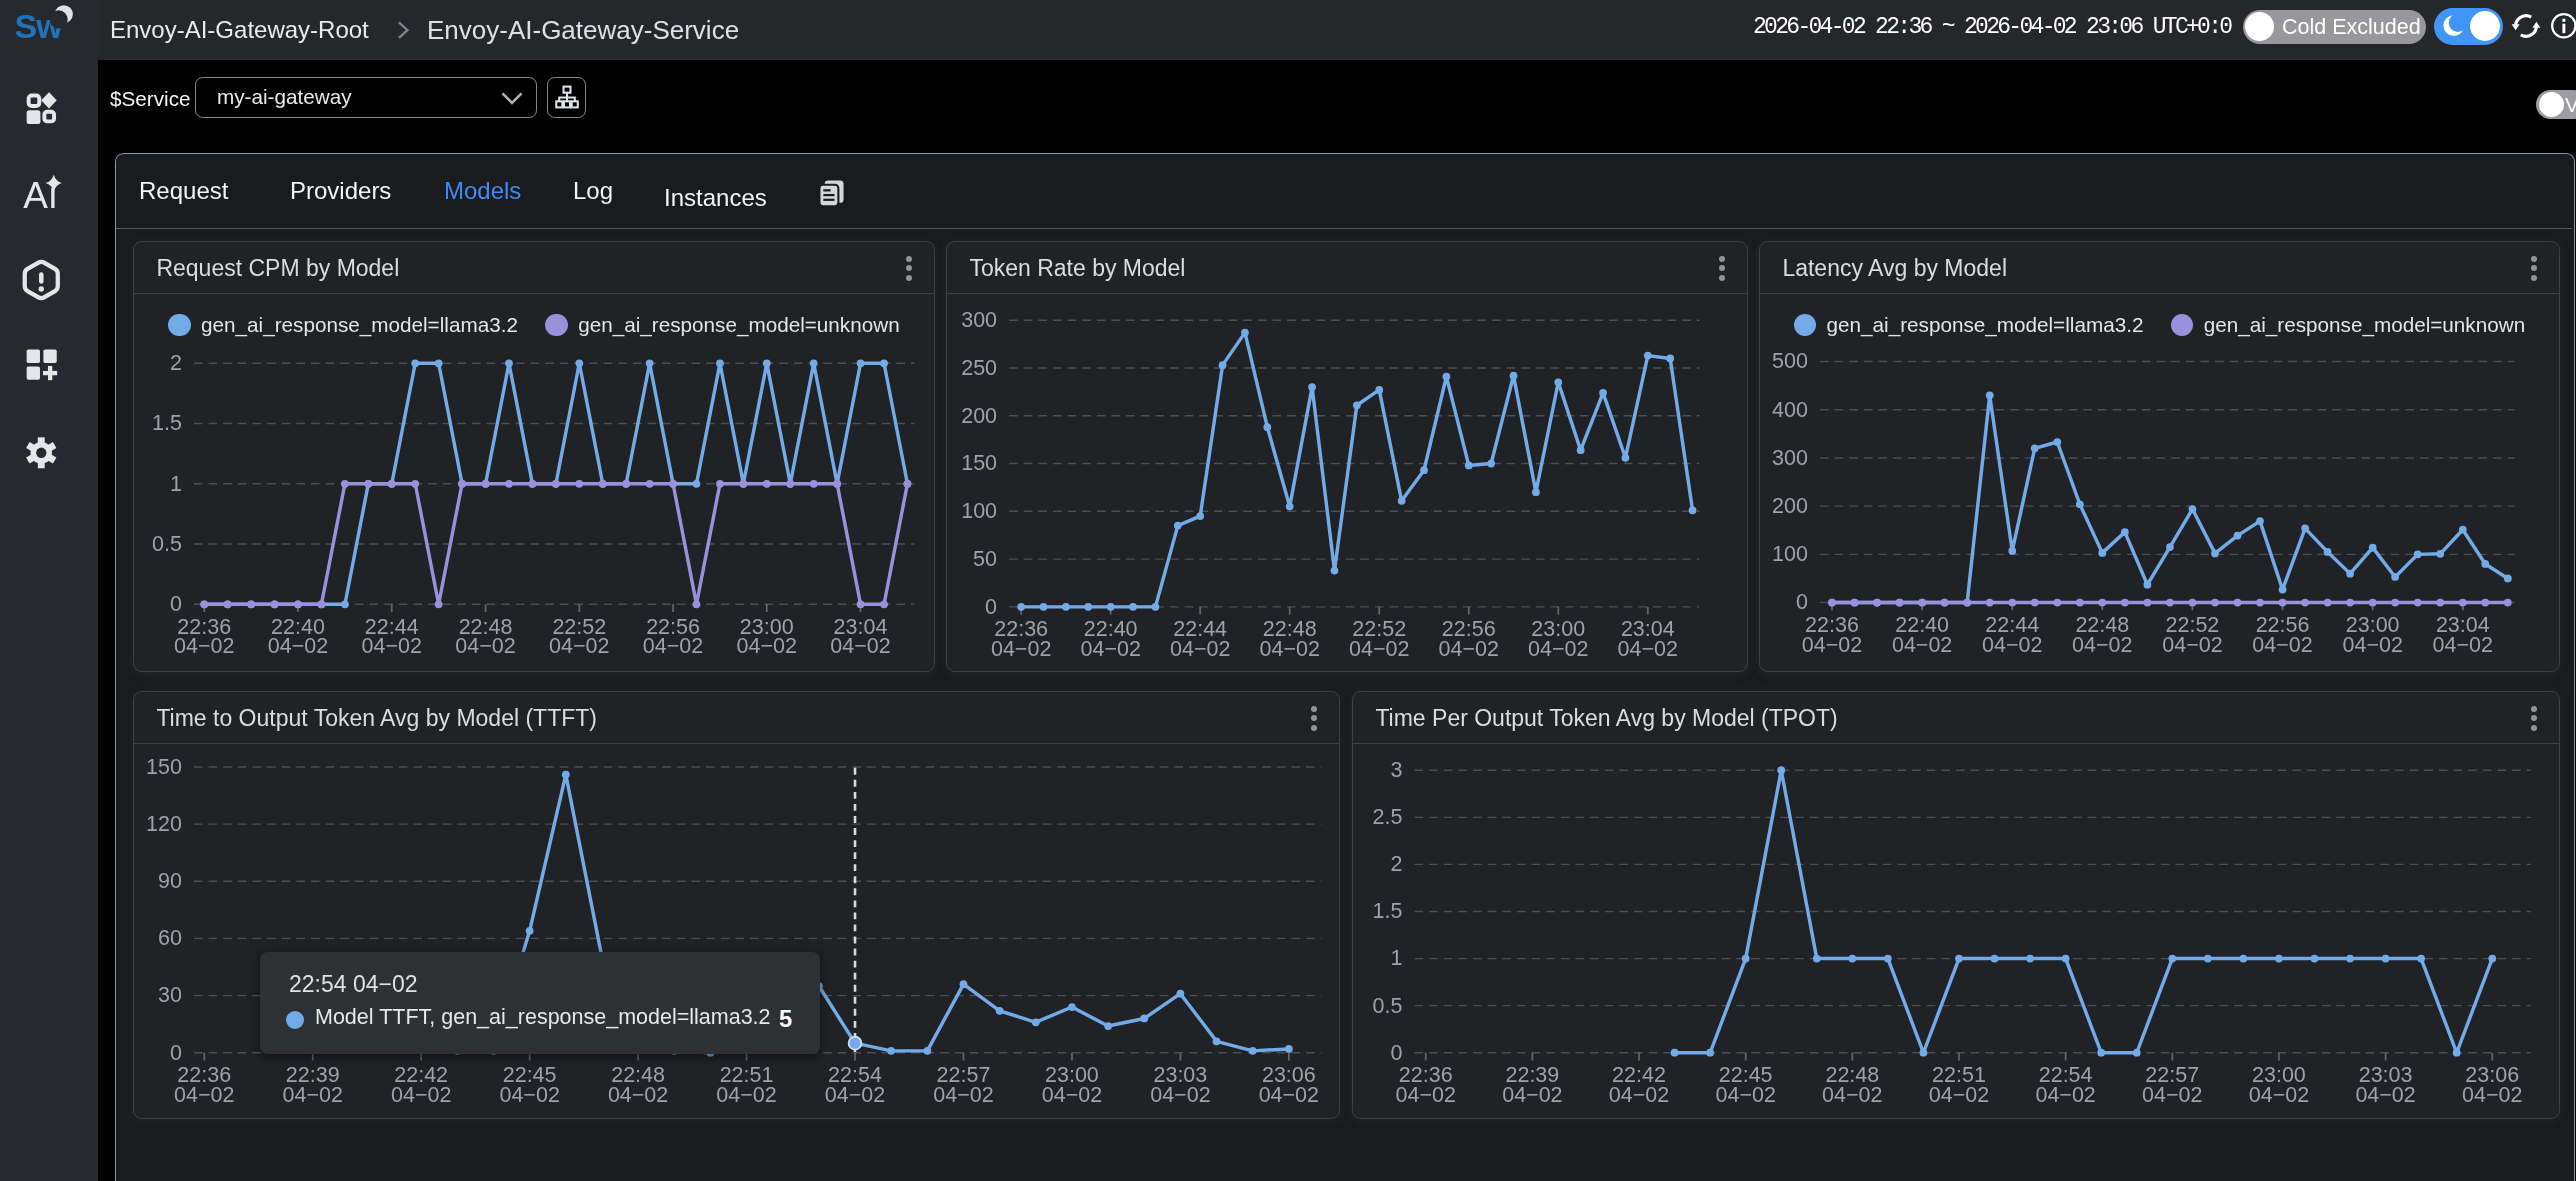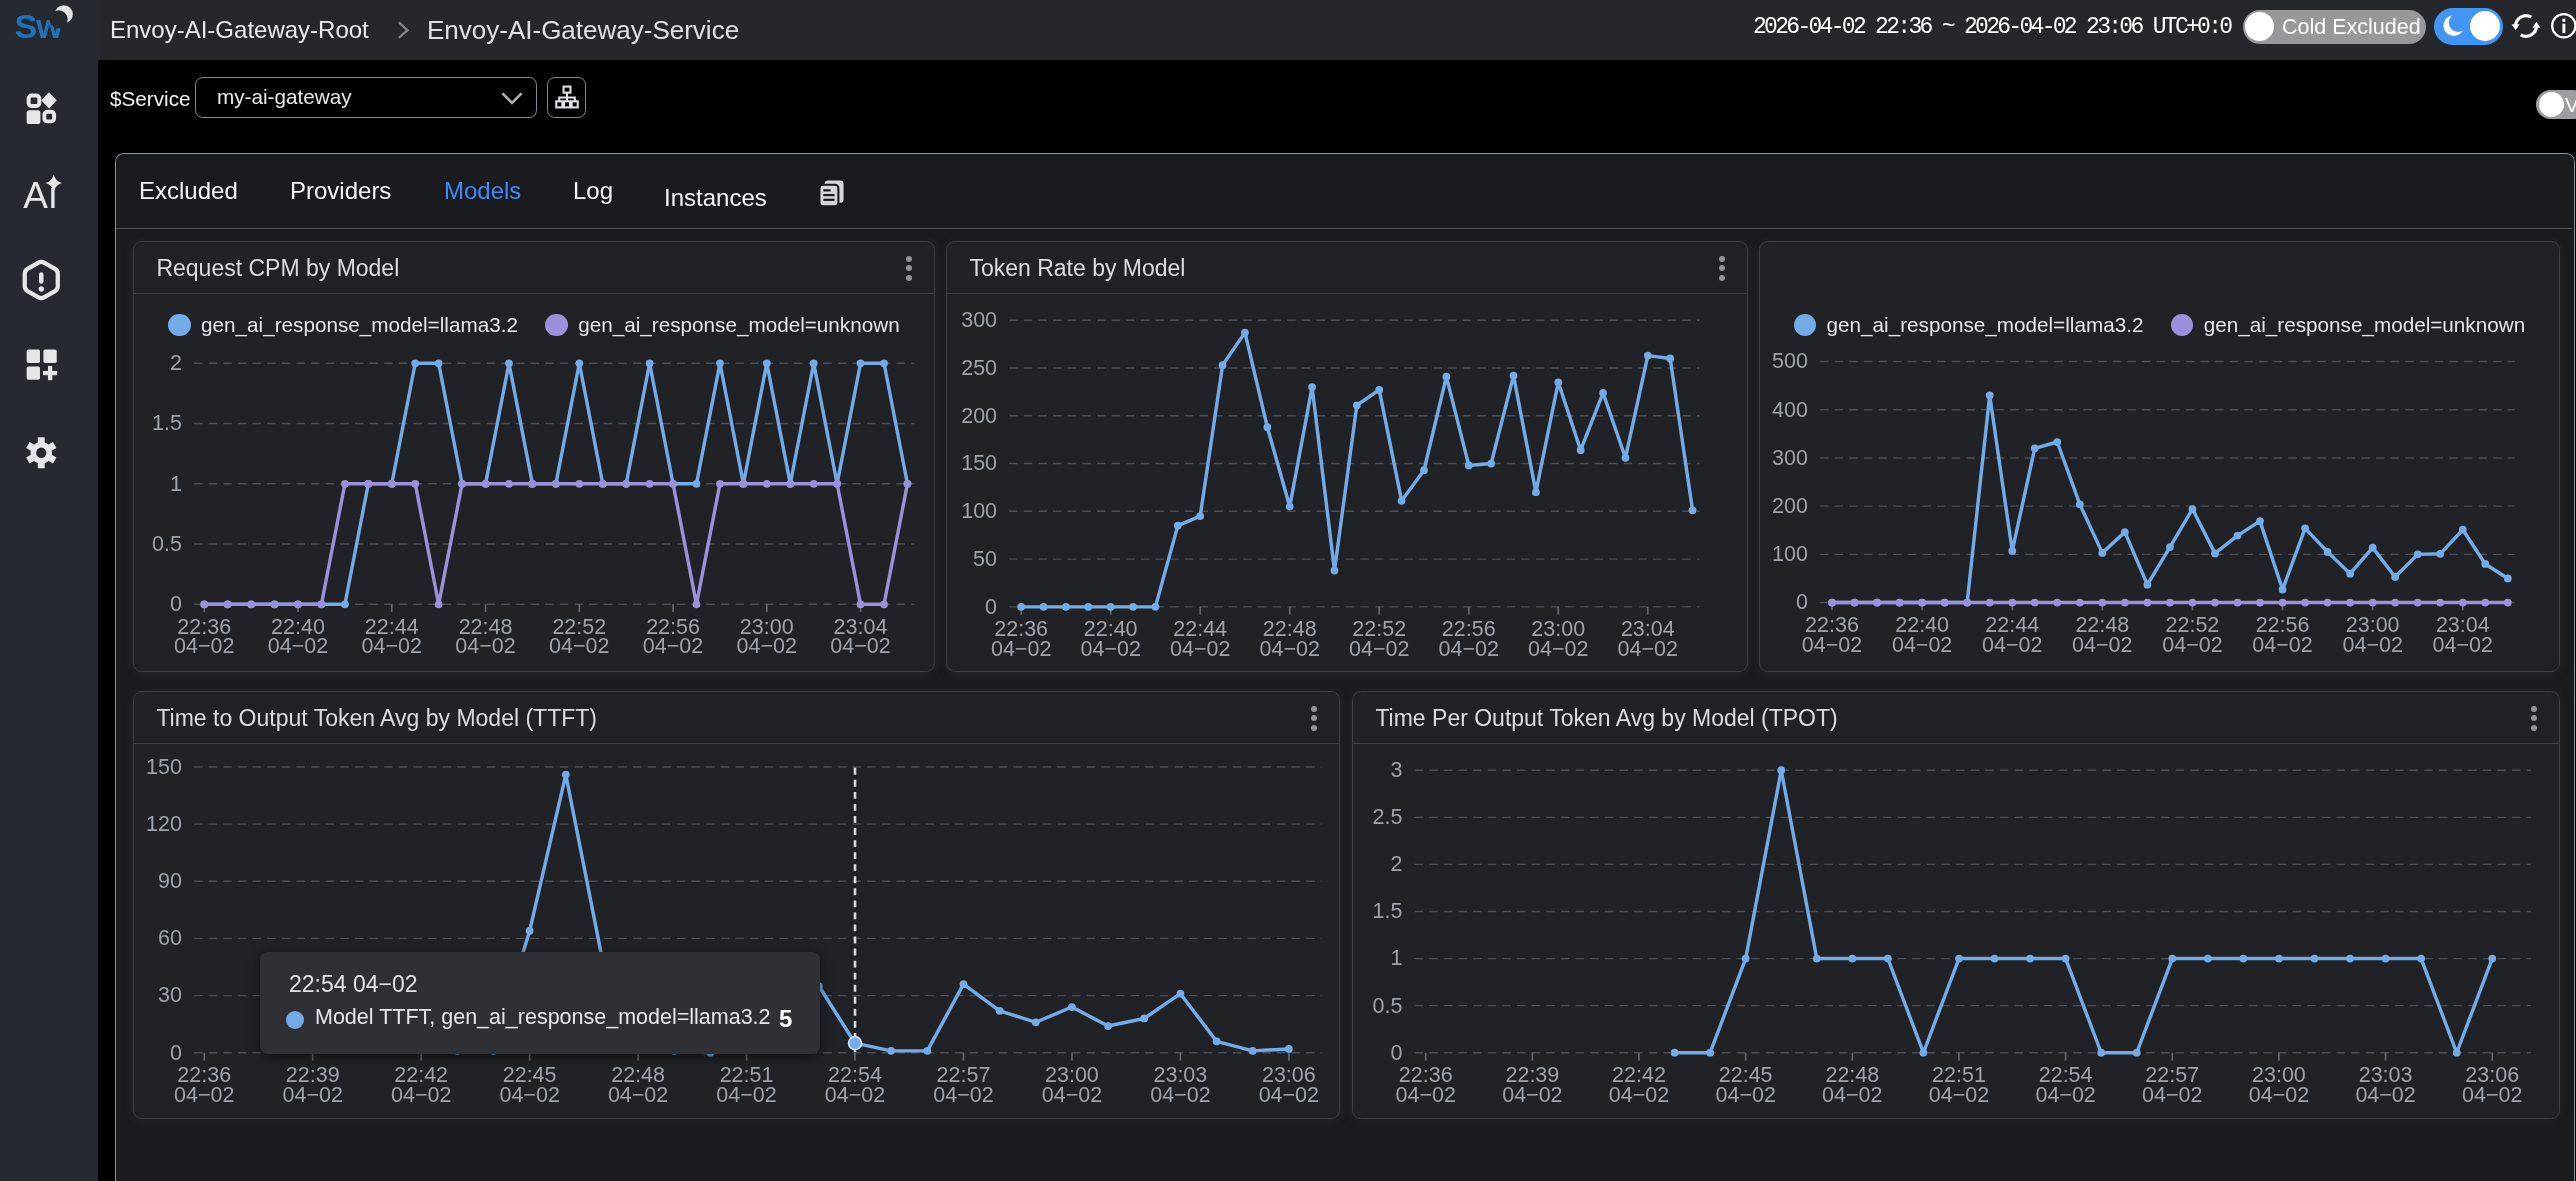--- a/index.html
+++ b/index.html
@@ -93,21 +93,21 @@
 <line x1="48" y1="508" x2="48" y2="544"></line>
 <line x1="32.4" y1="517" x2="63.6" y2="535"></line>
 <line x1="32.4" y1="535" x2="63.6" y2="517"></line>
 </g>
 <circle cx="48" cy="526" r="12.5" fill="#e4e6e8"></circle>
 <circle cx="48" cy="526" r="6" fill="#262a30"></circle>
   </svg>
 
 <div class="abs" style="left:115px;top:153px;width:2460px;height:1045px;background:#1a1b1e;border:1.7px solid #8f959d;border-radius:8.6px;border-bottom:none"></div>
 <div class="abs" style="left:116px;top:155px;width:2456px;height:74px;border-bottom:1.7px solid #53565c"></div>
-<div class="abs" style="left:139px;top:155px;height:74px;line-height:72px;font-size:24px;color:#f4f5f7">Excluded</div>
+<div class="abs" style="left:139px;top:155px;height:74px;line-height:72px;font-size:24px;color:#f4f5f7">Request</div>
 <div class="abs" style="left:290px;top:155px;height:74px;line-height:72px;font-size:24px;color:#f4f5f7">Providers</div>
 <div class="abs" style="left:444px;top:155px;height:74px;line-height:72px;font-size:24px;color:#418af5">Models</div>
 <div class="abs" style="left:573px;top:155px;height:61px;line-height:72px;font-size:24px;color:#f4f5f7">Log</div>
 <div class="abs" style="left:664px;top:162px;height:74px;line-height:72px;font-size:24px;color:#f4f5f7">Instances</div>
 <svg class="abs" style="left:816px;top:177px" width="31" height="31" viewBox="0 0 36 36">
 <rect x="10" y="4" width="22" height="26" rx="4" fill="#d4d6d9"></rect>
 <rect x="4" y="9" width="22" height="25" rx="4" fill="#d4d6d9" stroke="#1a1b1e" stroke-width="2.4"></rect>
 <g stroke="#1a1b1e" stroke-width="2.6">
       <line x1="8.5" y1="15.5" x2="17" y2="15.5"></line>
       <line x1="8.5" y1="21" x2="21.5" y2="21"></line>
@@ -143,20 +143,28 @@
 <div style="width:6px;height:6px;border-radius:50%;background:#909398;margin-bottom:3.4px"></div>
 <div style="width:6px;height:6px;border-radius:50%;background:#909398;margin-bottom:3.4px"></div>
 <div style="width:6px;height:6px;border-radius:50%;background:#909398"></div>
 </div>
 </div>
 
 </div>
 <div style="position:absolute;left:1759px;top:241px;width:801px;height:431px;
 background:#212226;border:0.9px solid #3d4045;border-radius:8.6px;
 box-shadow:0 1.7px 10.3px rgba(130,140,155,0.10)">
+<div style="position:absolute;left:0;top:0;right:0;height:52px;border-bottom:0.9px solid #3b3e43">
+<div style="position:absolute;left:22.4px;top:0;height:52px;line-height:52px;font-size:23px;color:#dadde0">Latency Avg by Model</div>
+<div style="position:absolute;right:20.7px;top:13.8px;width:6.9px">
+<div style="width:6px;height:6px;border-radius:50%;background:#909398;margin-bottom:3.4px"></div>
+<div style="width:6px;height:6px;border-radius:50%;background:#909398;margin-bottom:3.4px"></div>
+<div style="width:6px;height:6px;border-radius:50%;background:#909398"></div>
+</div>
+</div>
 <div style="position:absolute;left:0;right:0;top:71px;text-align:center;white-space:nowrap"><span style="display:inline-flex;align-items:center;margin:0 13.8px">
         <span style="width:22.4px;height:22.4px;border-radius:50%;background:#72abe8;display:inline-block;margin-right:10.3px"></span>
         <span style="font-size:20.7px;color:#e3e5e8">gen_ai_response_model=llama3.2</span>
       </span><span style="display:inline-flex;align-items:center;margin:0 13.8px">
         <span style="width:22.4px;height:22.4px;border-radius:50%;background:#9a90dc;display:inline-block;margin-right:10.3px"></span>
         <span style="font-size:20.7px;color:#e3e5e8">gen_ai_response_model=unknown</span>
       </span></div>
 </div>
 <div style="position:absolute;left:133px;top:691px;width:1207px;height:428px;
 background:#212226;border:0.9px solid #3d4045;border-radius:8.6px;

